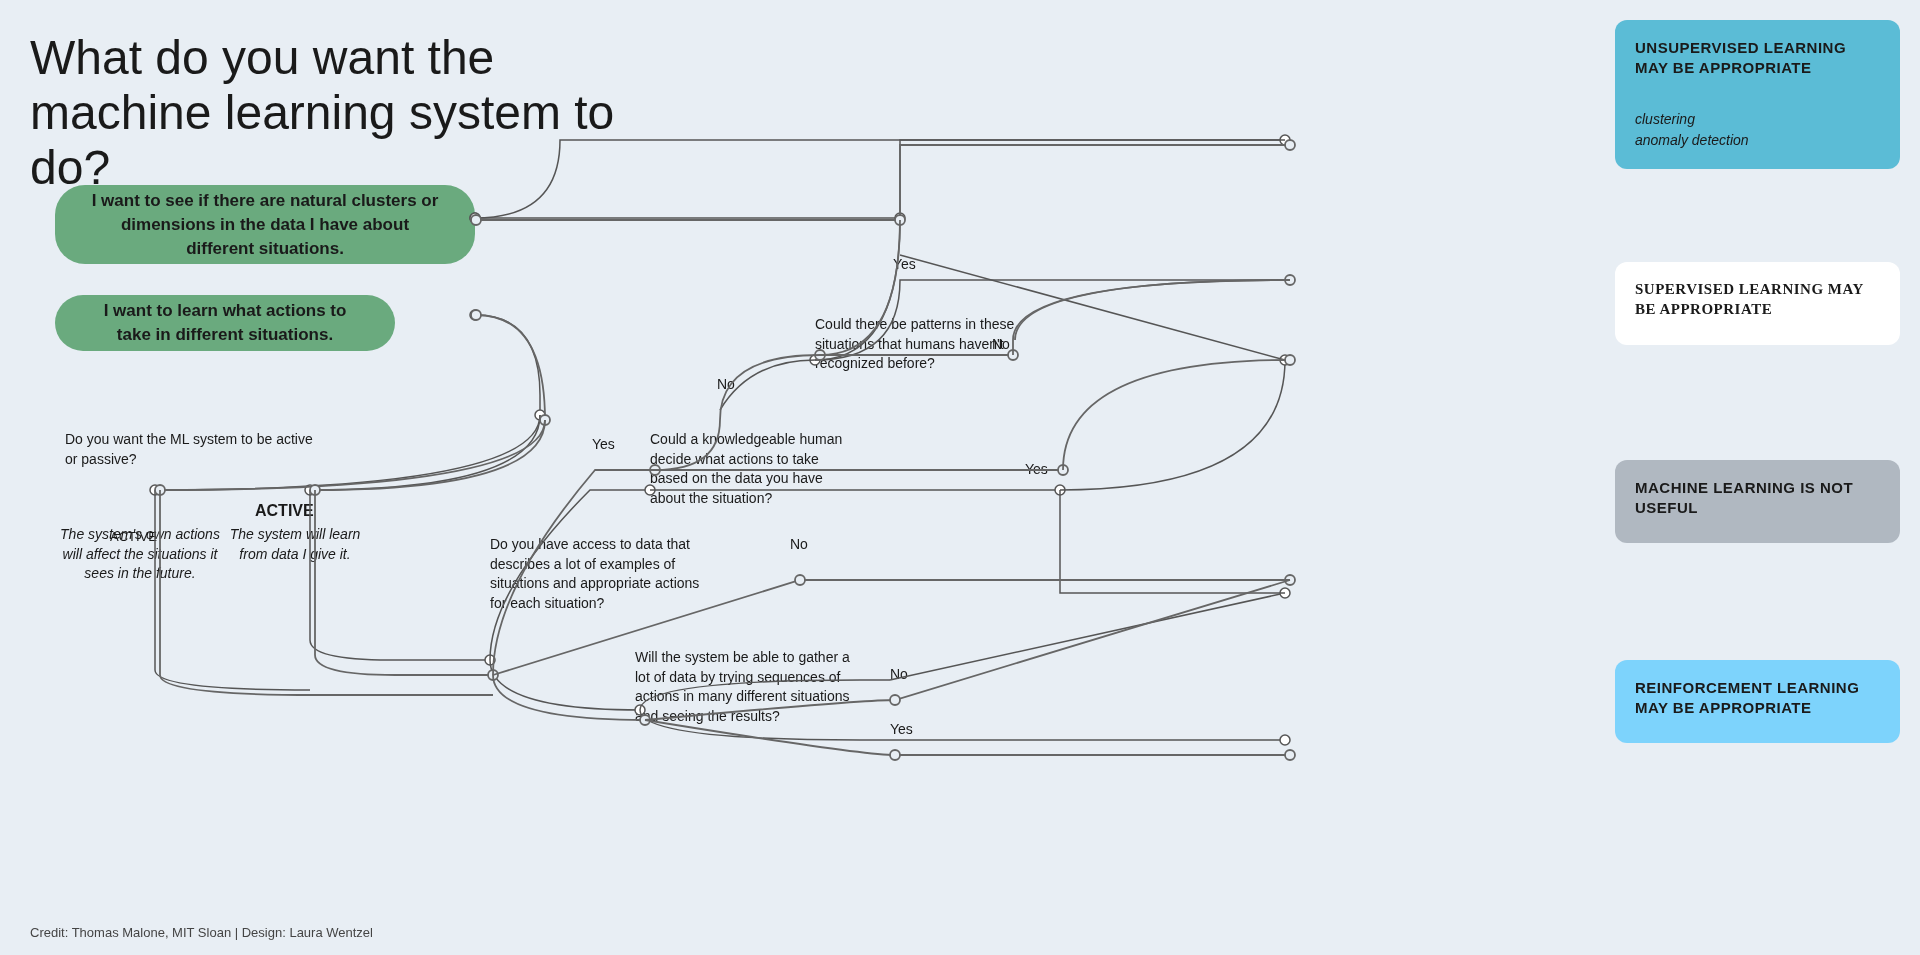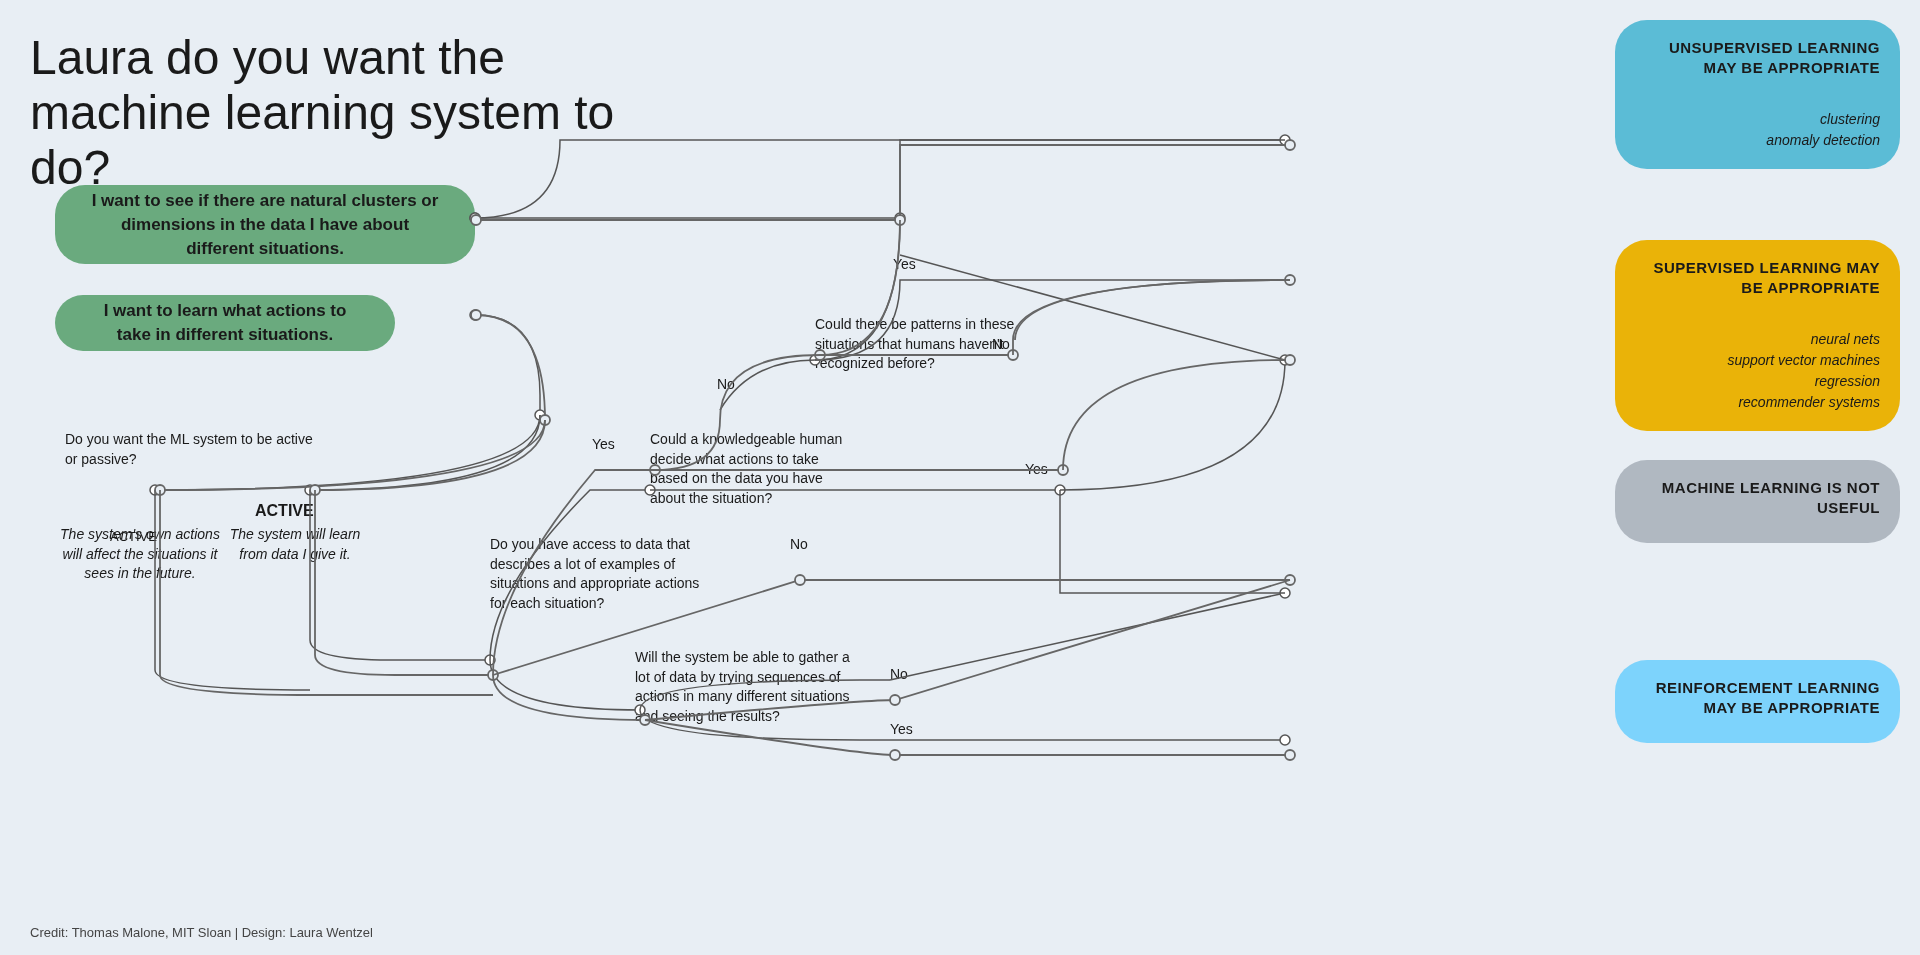--- a/index.html
+++ b/index.html
@@ -45,33 +45,34 @@
       left: 55px;
       top: 295px;
       width: 340px;
     }
 
     
     .result-box {
       position: absolute;
       right: 20px;
       width: 285px;
-      border-radius: 32px;
+      border-radius: 12px;
       padding: 18px 20px;
-      text-align: right;
+      text-align: left;
     }
 
     .result-box-unsupervised {
       top: 20px;
       background-color: #5bbcd6;
     }
 
     .result-box-supervised {
-      top: 240px;
-      background-color: #eab308;
+      top: 262px;
+      background-color: #ffffff;
+      font-family: Liberation Serif, serif;
     }
 
     .result-box-not-useful {
       top: 460px;
       background-color: #b0b8c1;
       margin-left: 8px;
     }
 
     .result-box-reinforcement {
       top: 660px;
@@ -198,33 +199,32 @@
       position: absolute;
       bottom: 15px;
       left: 30px;
       font-size: 13px;
       color: #444;
     }
   </style>
 </head>
 <body>
 
-<div class="main-title">Laura do you want the machine learning system to do?</div>
+<div class="main-title">What do you want the machine learning system to do?</div>
 
 <div class="green-box green-box-1">I want to see if there are natural clusters or dimensions in the data I have about different situations.</div>
 <div class="green-box green-box-2">I want to learn what actions to take in different situations.</div>
 
 <div class="result-box result-box-unsupervised">
   <div class="result-box-title">UNSUPERVISED LEARNING MAY BE APPROPRIATE</div>
   <div class="result-box-subtitle">clustering<br>anomaly detection</div>
 </div>
 
 <div class="result-box result-box-supervised">
   <div class="result-box-title">SUPERVISED LEARNING MAY BE APPROPRIATE</div>
-  <div class="result-box-subtitle">neural nets<br>support vector machines<br>regression<br>recommender systems</div>
 </div>
 
 <div class="result-box result-box-not-useful">
   <div class="result-box-title">MACHINE LEARNING IS NOT USEFUL</div>
 </div>
 
 <div class="result-box result-box-reinforcement">
   <div class="result-box-title">REINFORCEMENT LEARNING MAY BE APPROPRIATE</div>
 </div>
 

